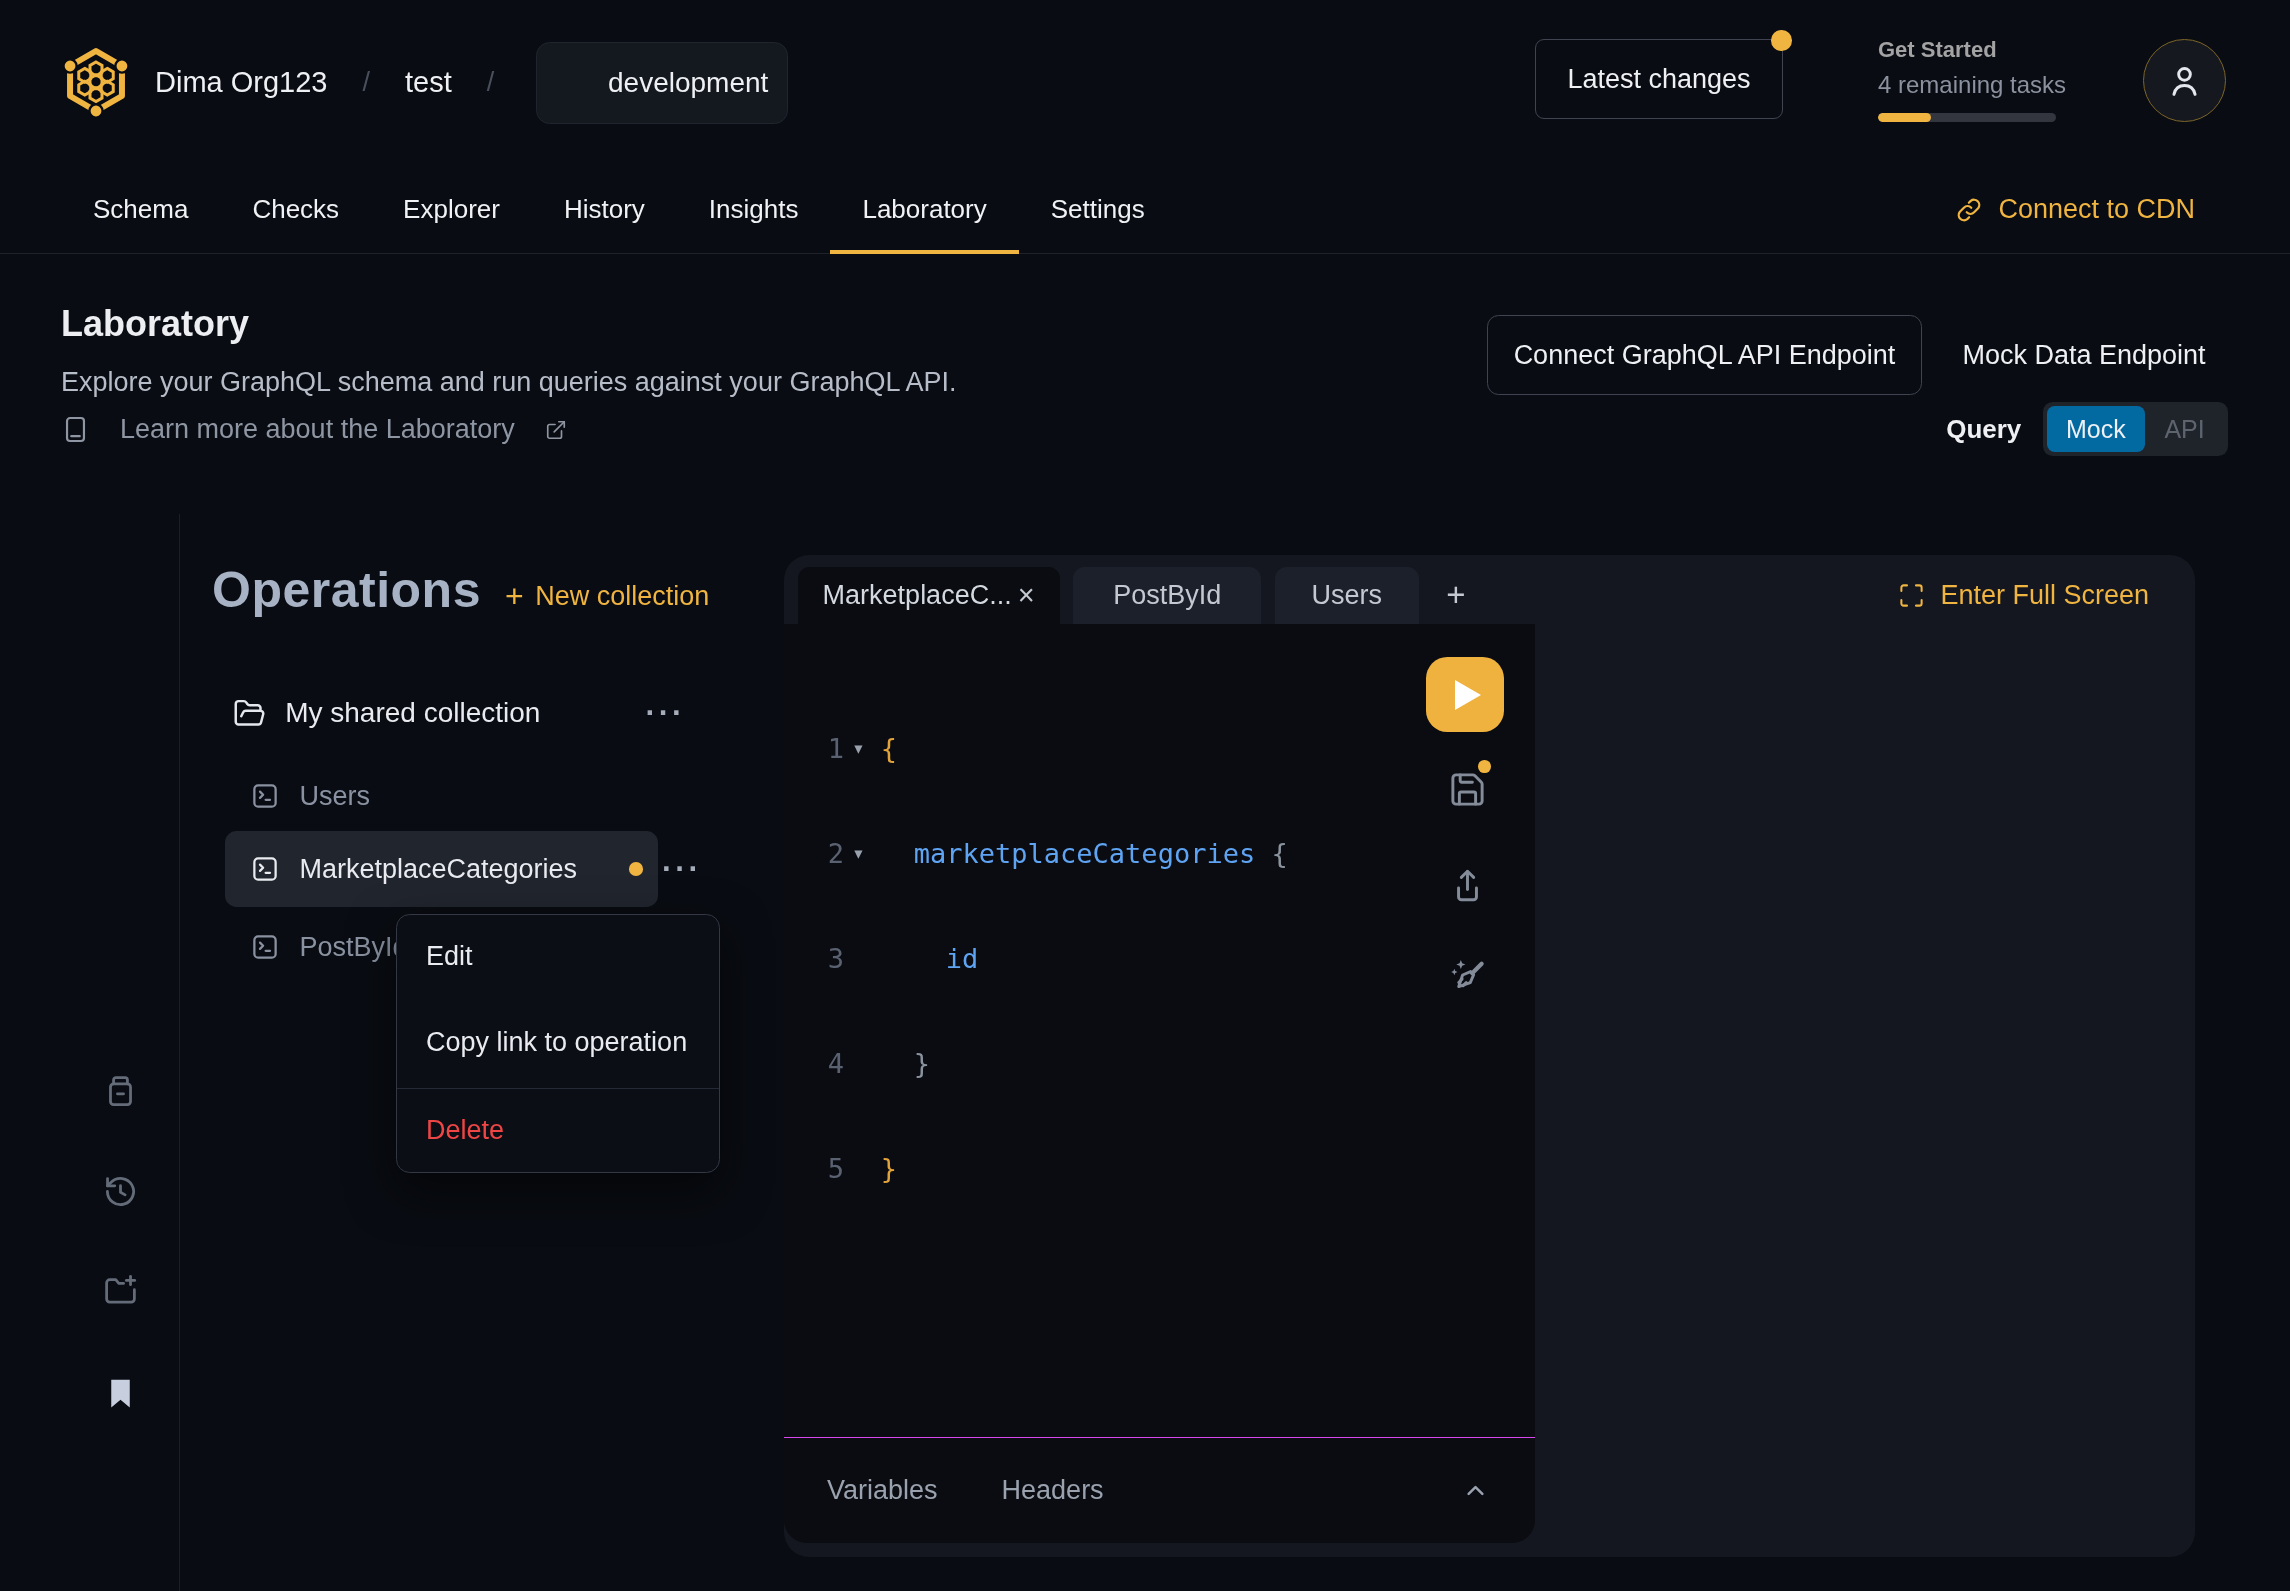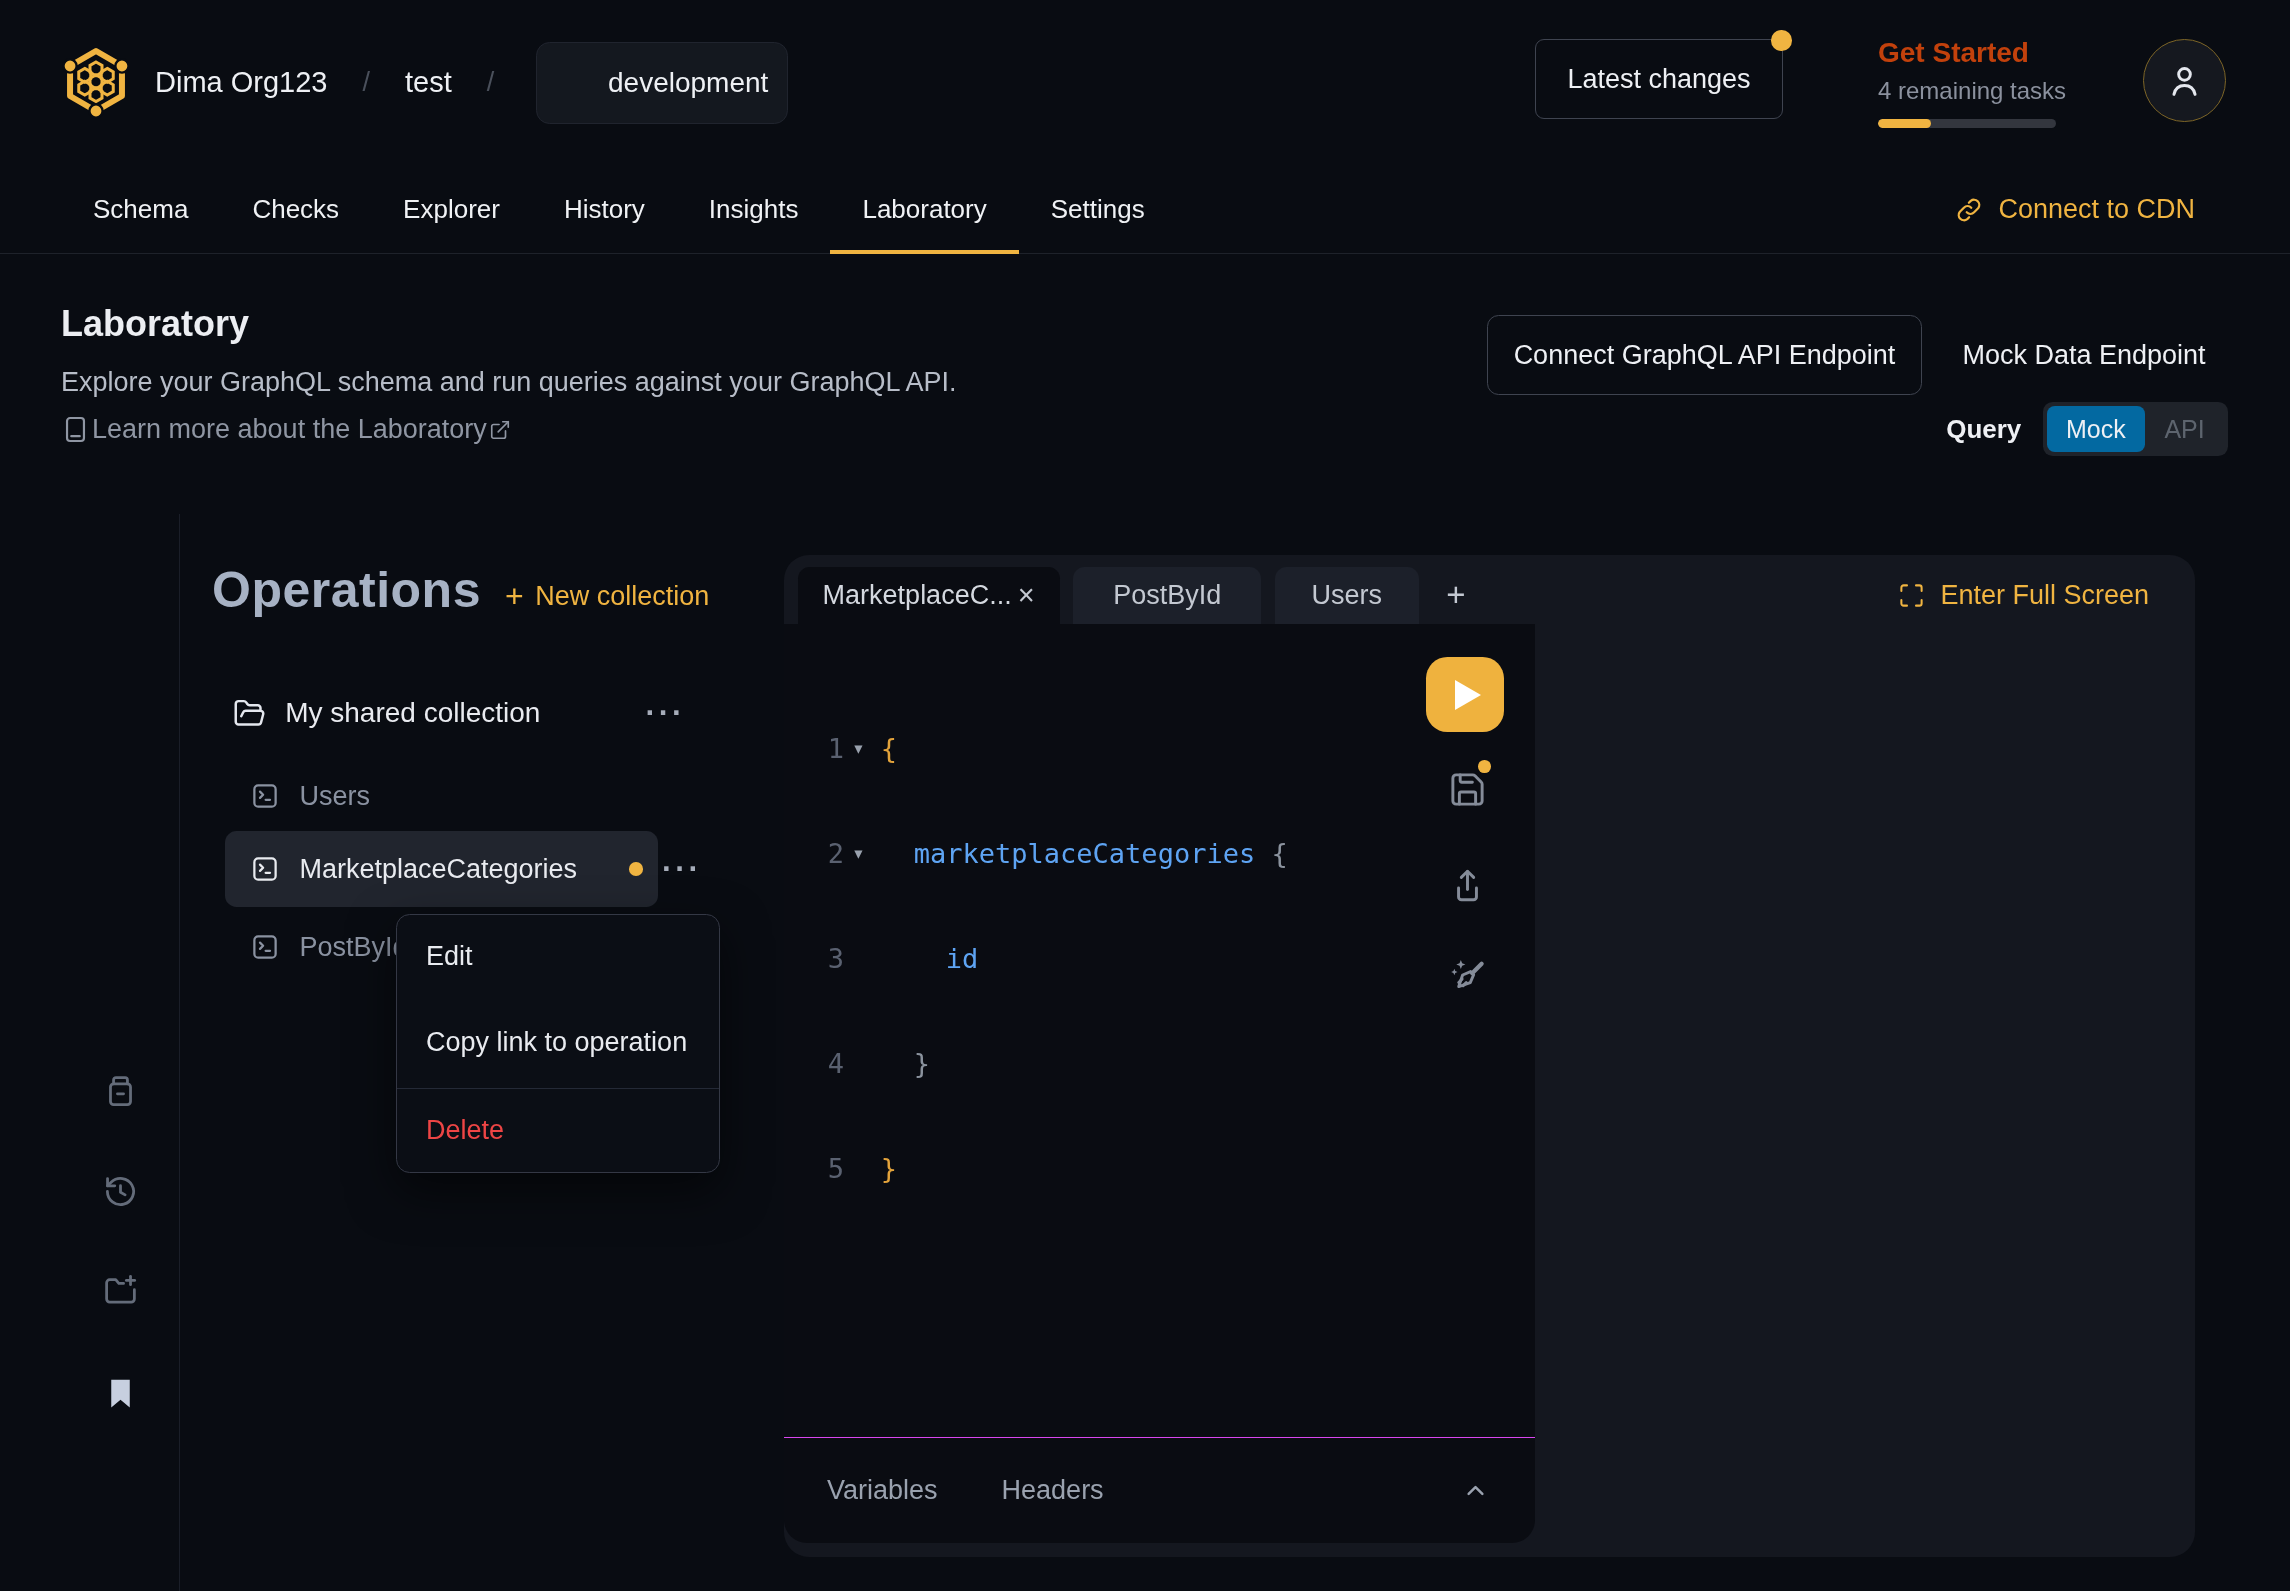--- a/index.html
+++ b/index.html
@@ -29,42 +29,42 @@
 
   .latest-btn {
     position:absolute; left:1535px; top:39px; width:248px; height:80px;
     border:1.9px solid #3f4450; border-radius:9px; background:transparent;
     display:flex; align-items:center; justify-content:center;
     font-size:27px; color:#eef0f4;
   }
   .latest-dot { position:absolute; top:-9.7px; right:-9.7px; width:20.4px; height:20.4px; border-radius:50%; background:#f0b441; }
 
   .get-started { position:absolute; left:1878px; top:37px; width:194px; }
-  .gs-title { font-size:28px; font-weight:600; color:#c2410c; }
+  .gs-title { font-size:22px; font-weight:600; color:#a3a3a3; }
   .gs-sub { margin-top:7.8px; font-size:24px; color:#8b919e; }
   .gs-bar { margin-top:14.6px; width:178px; height:8.7px; border-radius:4.9px; background:#33363e; overflow:hidden; }
   .gs-fill { height:100%; background:#f0b441; border-radius:4.9px; }
 
   .avatar {
     position:absolute; left:2143px; top:39px; width:83px; height:83px; border-radius:50%;
     background:#15181f; border:1.9px solid #7d6527; display:flex; align-items:center; justify-content:center;
   }
   .avatar svg { width:39px; height:39px; color:#e4e7ee; }
 
   
   .nav { position:absolute; left:0; top:165px; width:2290px; height:89px; border-bottom:1px solid #1e222a; display:flex; padding-left:61px; }
   .nav-tab { position:relative; height:100%; display:flex; align-items:center; padding:0 32px; font-size:26px; color:#f0f2f5; }
   .nav-tab.active::after { content:""; position:absolute; left:0; right:0; bottom:-1px; height:3.9px; background:#f0b441; }
   .connect-cdn { position:absolute; right:95px; top:165px; height:89px; display:flex; align-items:center; gap:14.6px; color:#f0b441; font-size:27px; }
   .connect-cdn svg { width:30px; height:30px; }
 
   
   .lab-title { position:absolute; left:61px; top:303px; font-size:36px; font-weight:600; color:#eceef2; }
   .lab-desc { position:absolute; left:61px; top:367px; font-size:27px; color:#b7bdc8; }
-  .learn-more { position:absolute; left:61px; top:414px; display:flex; align-items:center; gap:2px; font-size:27px; color:#8f96a3; }
+  .learn-more { position:absolute; left:61px; top:414px; display:flex; align-items:center; gap:30px; font-size:27px; color:#8f96a3; }
   .learn-more svg.book { width:29px; height:29px; }
   .learn-more svg.ext { width:22px; height:22px; }
   .connect-endpoint {
     position:absolute; left:1487px; top:315px; width:435px; height:80px;
     border:1.9px solid #3f4450; border-radius:11.6px; display:flex; align-items:center; justify-content:center;
     font-size:27px; color:#eef0f4; background:transparent;
   }
   .mock-endpoint { position:absolute; left:1958px; top:315px; width:252px; height:80px; display:flex; align-items:center; justify-content:center; font-size:27px; color:#eef0f4; }
   .query-row { position:absolute; right:62px; top:402px; display:flex; align-items:center; gap:21.3px; }
   .query-lbl { font-size:26px; font-weight:700; color:#eef0f4; }

